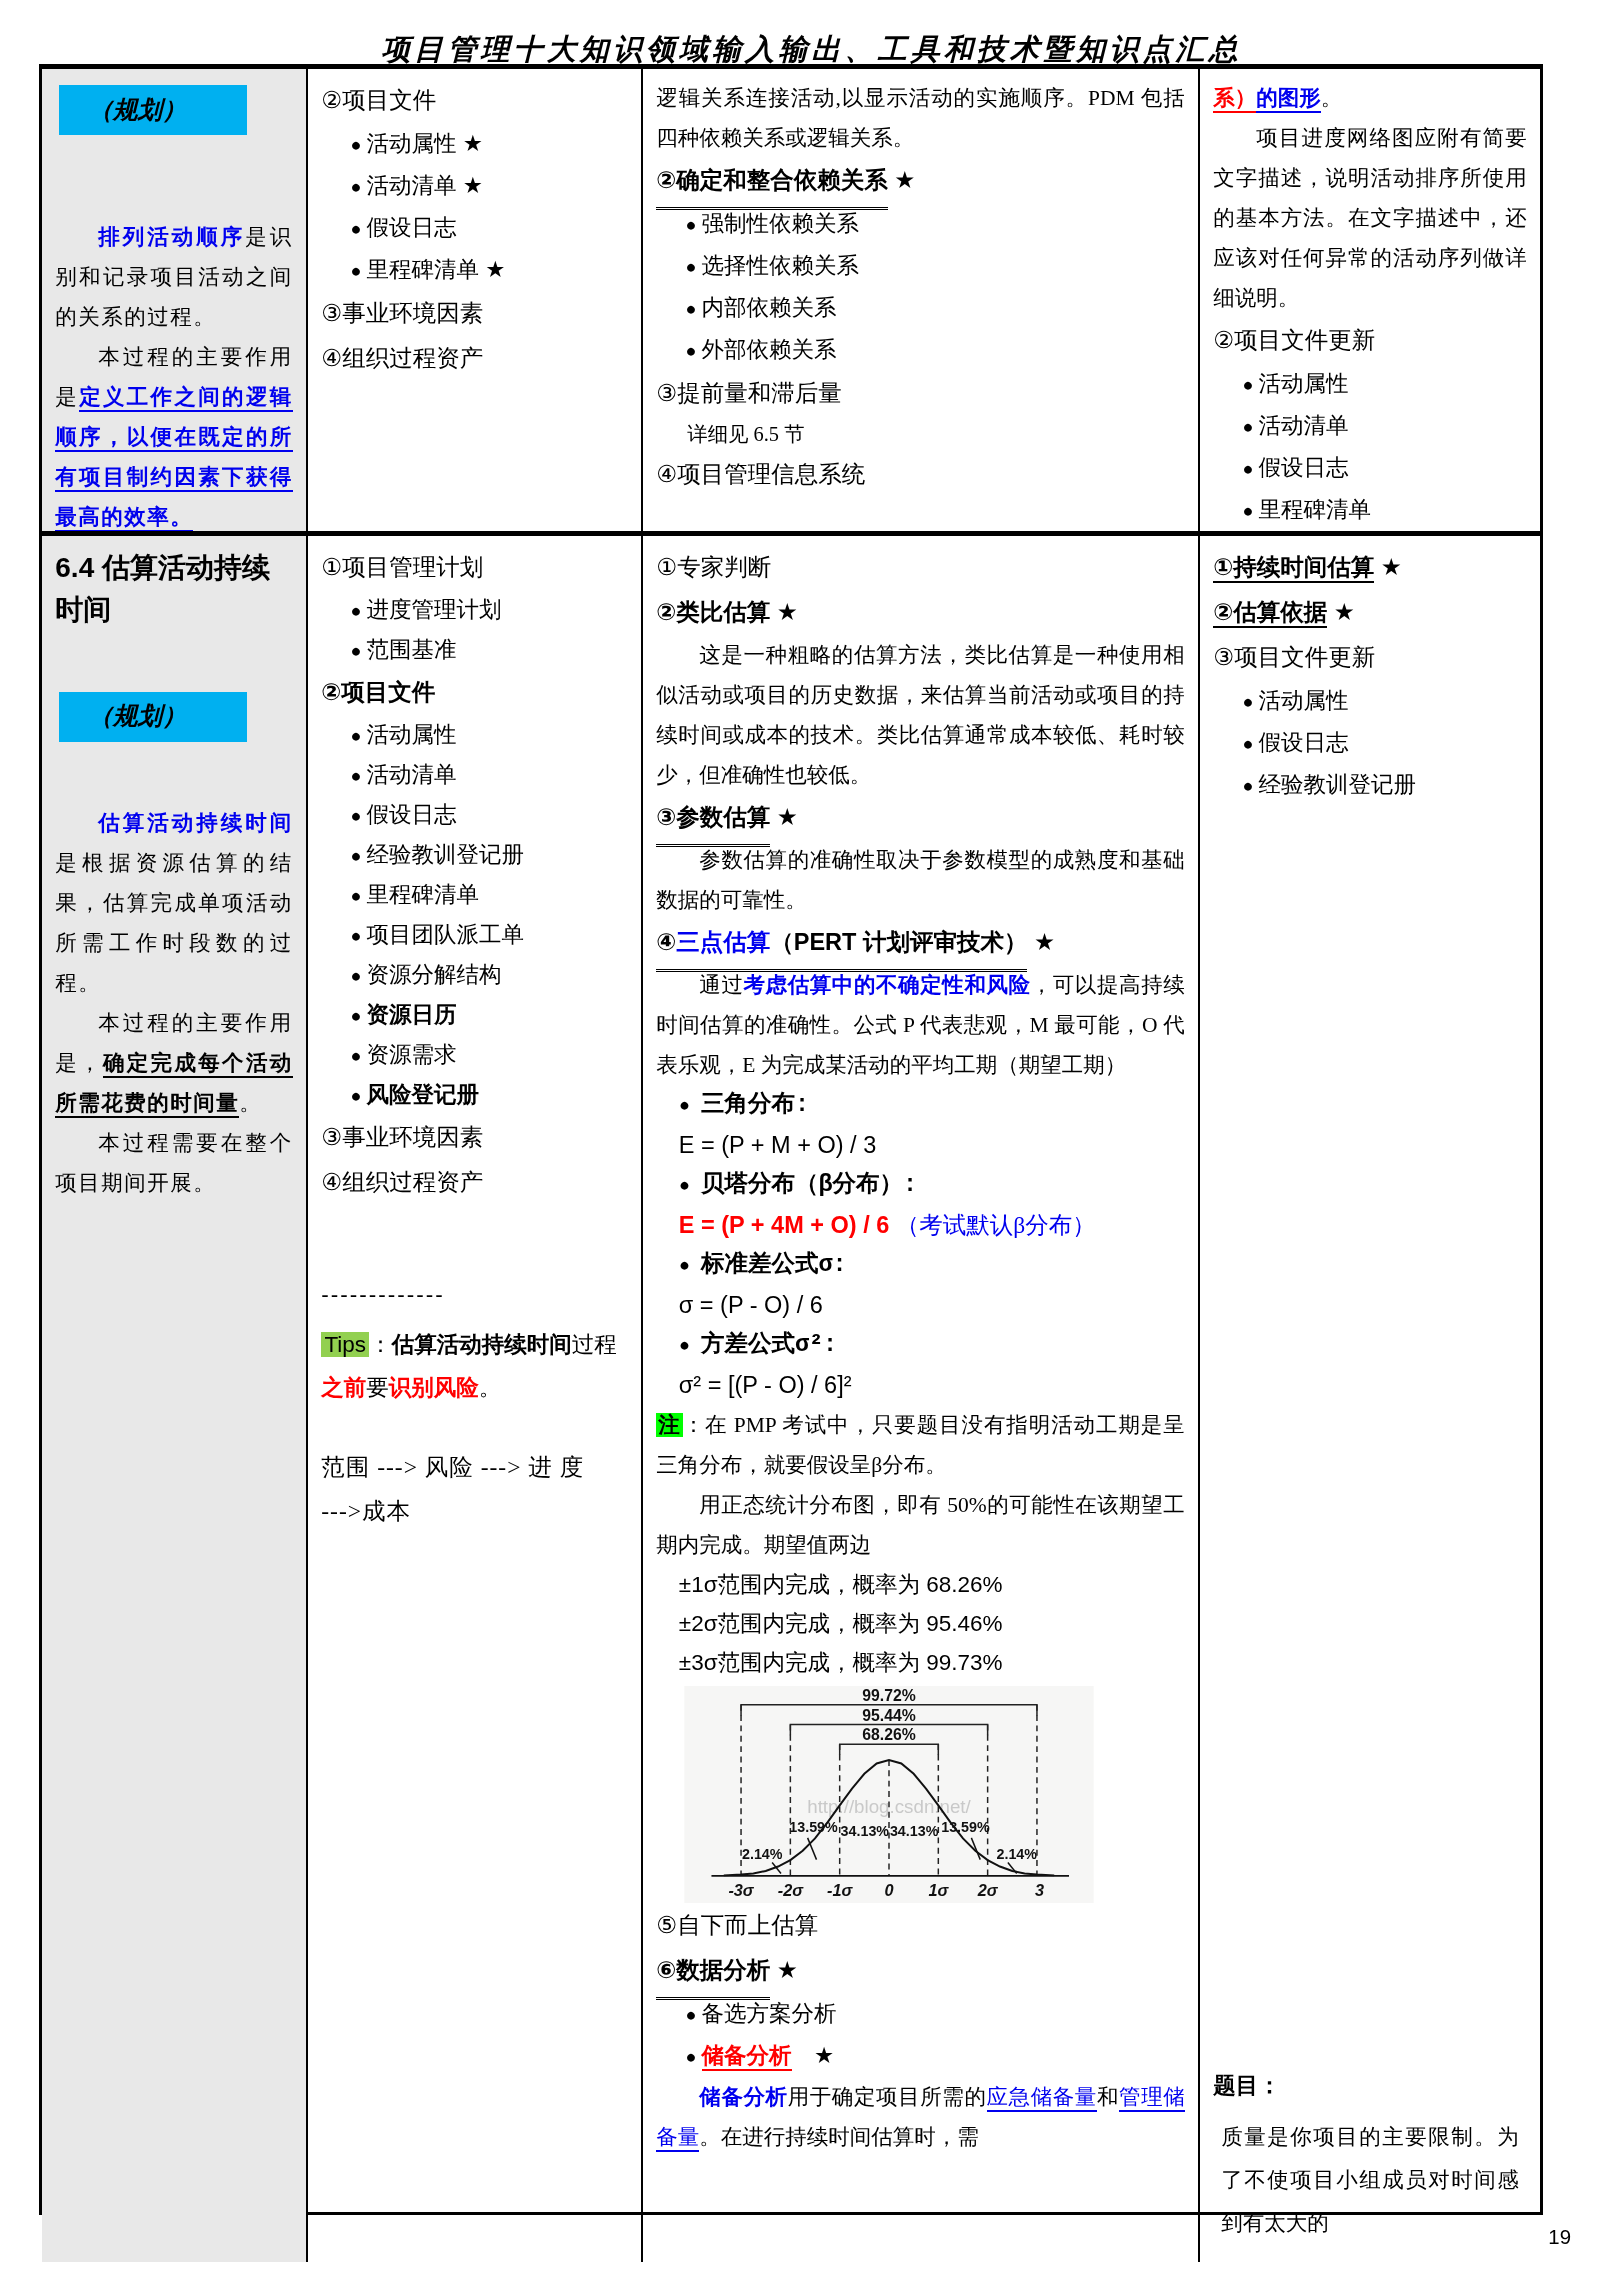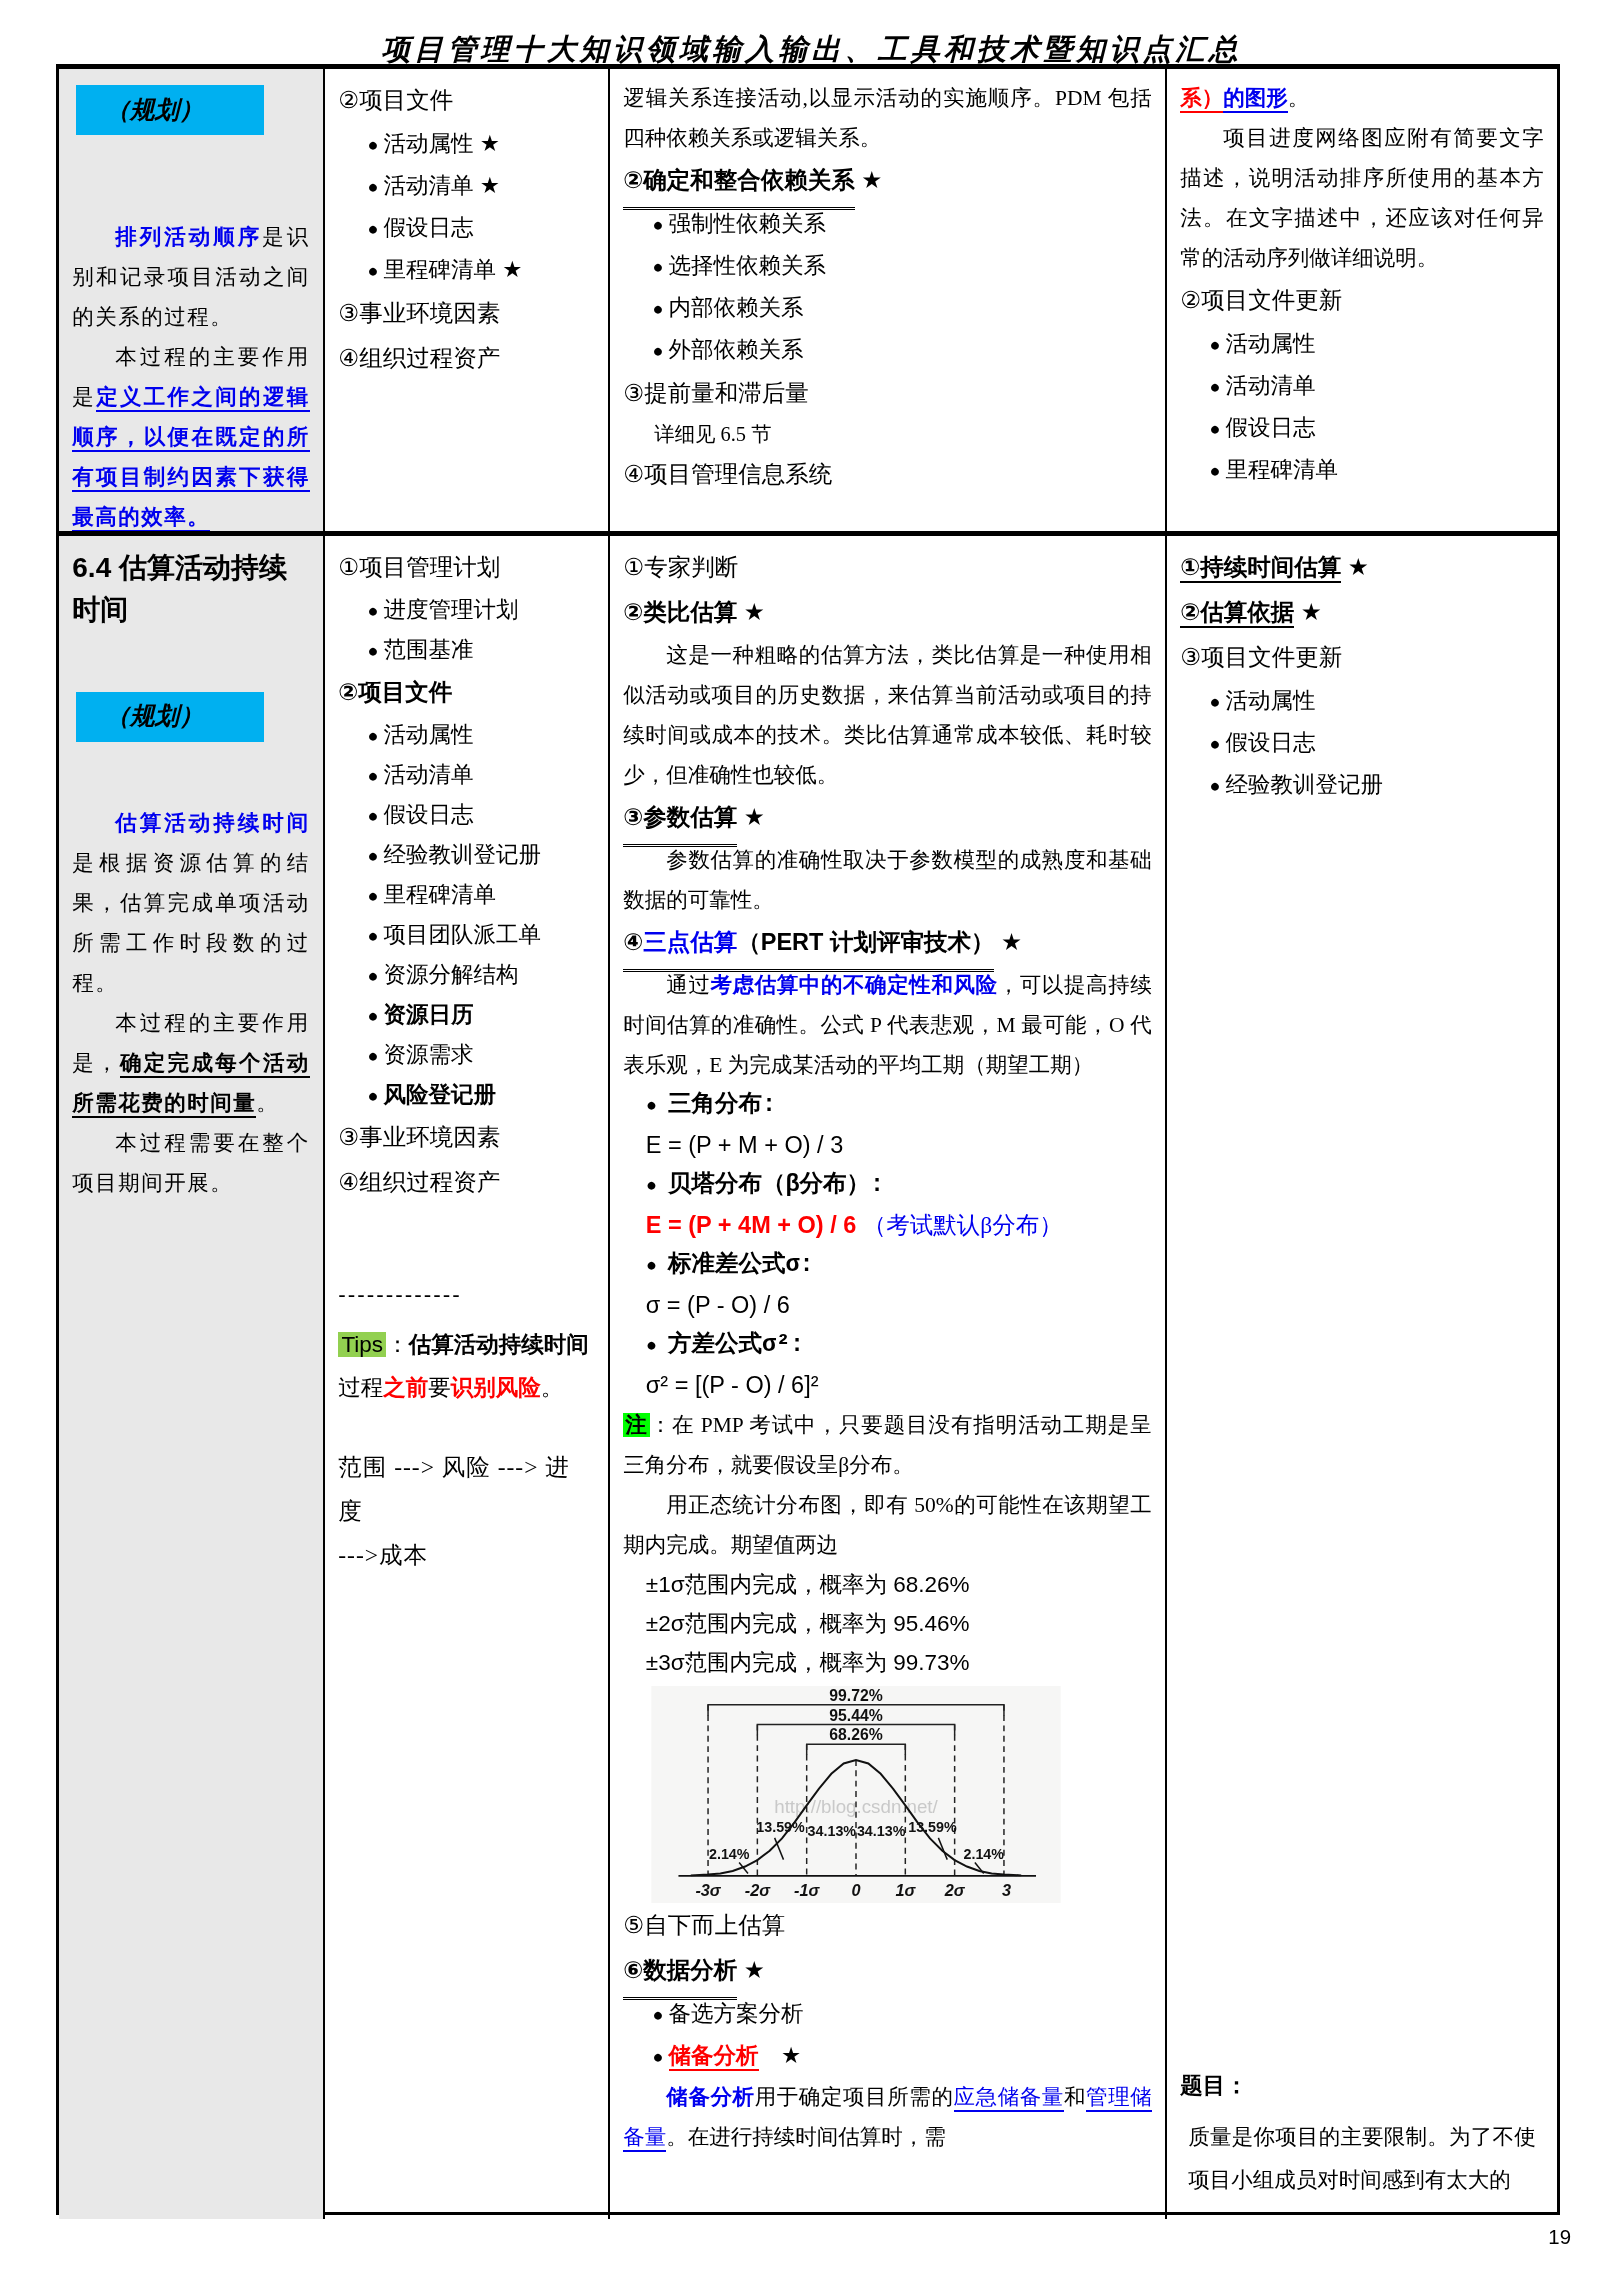--- a/index.html
+++ b/index.html
@@ -2,30 +2,30 @@
 <html style="font-size:8.2px"><head>
 <meta charset="utf-8">
 <style>
   html,body { margin:0; padding:0; background:#ffffff; }
   .page { position:relative; width:1623px; height:2295px; background:#ffffff; color:#000;
           font-family:"Liberation Serif", serif; overflow:hidden; }
 
   .page-title { position:absolute; top:30px; left:0; width:100%; text-align:center;
                 font-size:29px; font-weight:bold; font-style:italic; letter-spacing:4.1px; }
 
-  .tbl { position:absolute; left:56px; top:64px; width:1504px; height:2151px;
+  .tbl { position:absolute; left:39px; top:64px; width:1504px; height:2151px;
          border:3.1px solid #000; border-top-width:5.1px; box-sizing:border-box;
          display:flex; flex-direction:column; background:#fff; }
   .row { display:flex; width:100%; box-sizing:border-box; }
   .row1 { height:467px; border-bottom:5.1px solid #000; }
   .row2 { flex:1; }
   .cell { box-sizing:border-box; overflow:hidden; padding:9.2px 13.3px; }
   .cell + .cell { border-left:2px solid #000; }
   .c1 { width:264px; background:#e8e8e8; }
-  .c2 { width:285px; }
+  .c2 { width:335px; }
   .c3 { width:557px; }
   .c4 { flex:1; }
 
   .hei { font-family:"Liberation Sans","DejaVu Sans",sans-serif; }
   .para { font-size:21.5px; line-height:40px; text-align:justify; text-indent:43px; margin:0; }
   .noindent { text-indent:0; }
   .c1 .para { letter-spacing:1.5px; }
 
   .sec { font-family:"Liberation Sans","DejaVu Sans",sans-serif; font-size:23.5px; line-height:45px;
          font-weight:normal; margin:0; }

